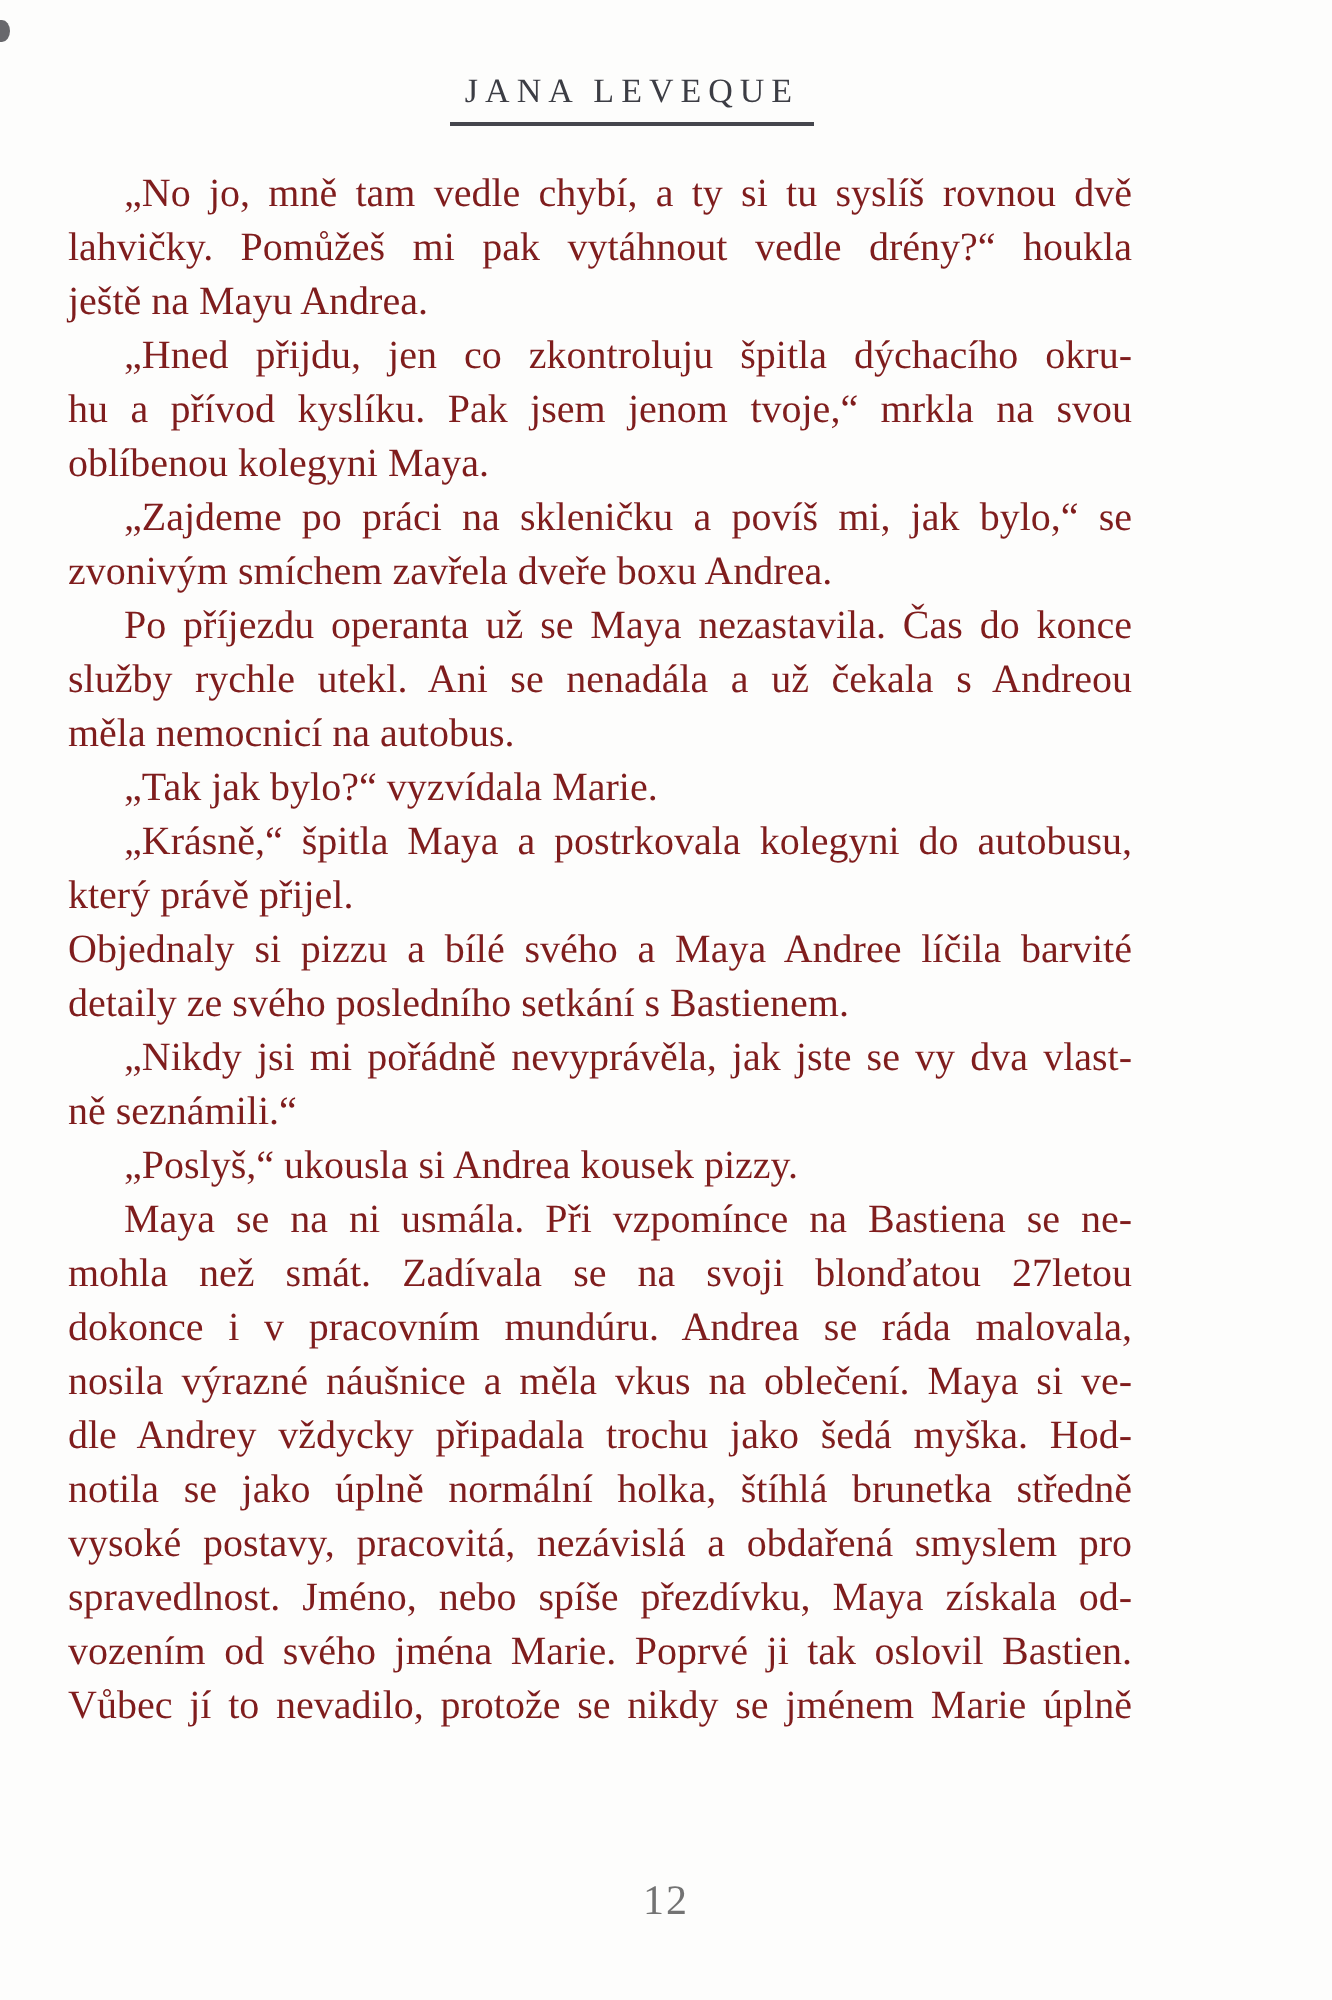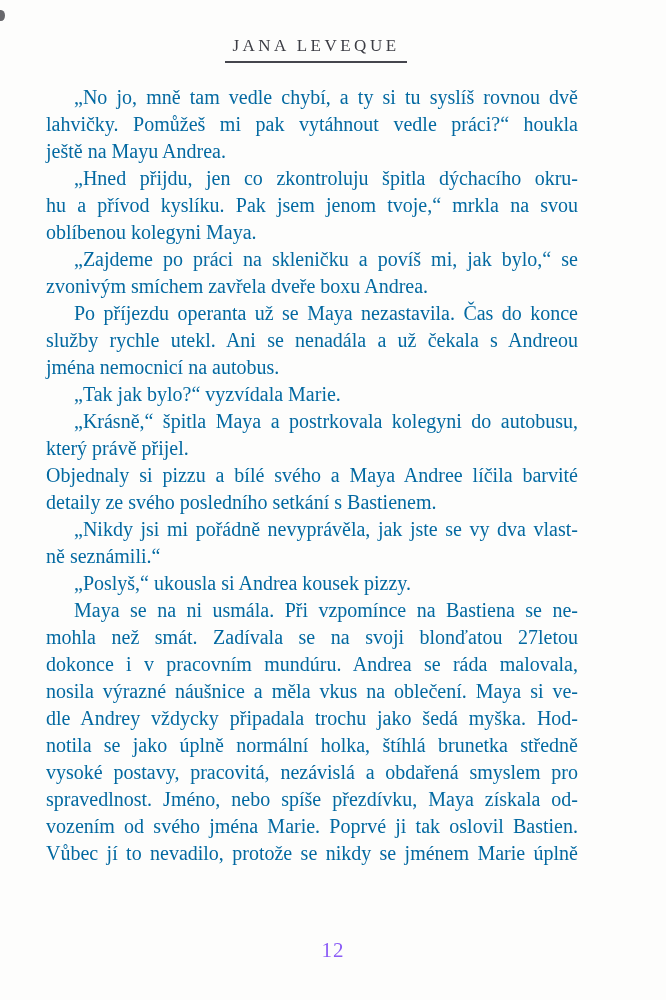--- a/index.html
+++ b/index.html
@@ -33,26 +33,26 @@
     font-size: 17px;
     letter-spacing: 3.5px;
     color: #3c3d44;
     padding: 0 7px 5px 7px;
     border-bottom: 2px solid #45464d;
     white-space: nowrap;
   }
   
   .text-block {
     position: absolute;
-    left: 46px;
+    left: 34px;
     top: 84px;
     width: 532px;
     font-size: 20px;
     line-height: 27px;
-    color: #0369a1;
+    color: #7f1d1d;
   }
   .text-block p {
     margin: 0;
     padding: 0;
   }
   .ln {
     display: block;
     text-align: justify;
     text-align-last: justify;
     white-space: normal;
@@ -67,21 +67,21 @@
   
   .footer {
     position: absolute;
     top: 938px;
     left: 0;
     width: 666px;
     text-align: center;
   }
   .folio {
     font-size: 21px;
-    color: #8b5cf6;
+    color: #737373;
     letter-spacing: 1px;
   }
   
   .artifact {
     position: absolute;
     left: -3px;
     top: 10px;
     width: 8px;
     height: 11px;
     background: #4d4e52;
@@ -94,36 +94,36 @@
 
 <div class="page">
 
   <div class="header">
     <span class="author">JANA LEVEQUE</span>
   </div>
 
   <div class="text-block">
       <p>
         <span class="ln first">„No jo, mně tam vedle chybí, a ty si tu syslíš rovnou dvě</span>
-        <span class="ln">lahvičky. Pomůžeš mi pak vytáhnout vedle práci?“ houkla</span>
+        <span class="ln">lahvičky. Pomůžeš mi pak vytáhnout vedle drény?“ houkla</span>
         <span class="ln endline">ještě na Mayu Andrea.</span>
       </p>
       <p>
         <span class="ln first">„Hned přijdu, jen co zkontroluju špitla dýchacího okru-</span>
         <span class="ln">hu a přívod kyslíku. Pak jsem jenom tvoje,“ mrkla na svou</span>
         <span class="ln endline">oblíbenou kolegyni Maya.</span>
       </p>
       <p>
         <span class="ln first">„Zajdeme po práci na skleničku a povíš mi, jak bylo,“ se</span>
         <span class="ln endline">zvonivým smíchem zavřela dveře boxu Andrea.</span>
       </p>
       <p>
         <span class="ln first">Po příjezdu operanta už se Maya nezastavila. Čas do konce</span>
         <span class="ln">služby rychle utekl. Ani se nenadála a už čekala s Andreou</span>
-        <span class="ln endline">jména nemocnicí na autobus.</span>
+        <span class="ln endline">měla nemocnicí na autobus.</span>
       </p>
       <p>
         <span class="ln first endline">„Tak jak bylo?“ vyzvídala Marie.</span>
       </p>
       <p>
         <span class="ln first">„Krásně,“ špitla Maya a postrkovala kolegyni do autobusu,</span>
         <span class="ln endline">který právě přijel.</span>
       </p>
       <p>
         <span class="ln">Objednaly si pizzu a bílé svého a Maya Andree líčila barvité</span>

